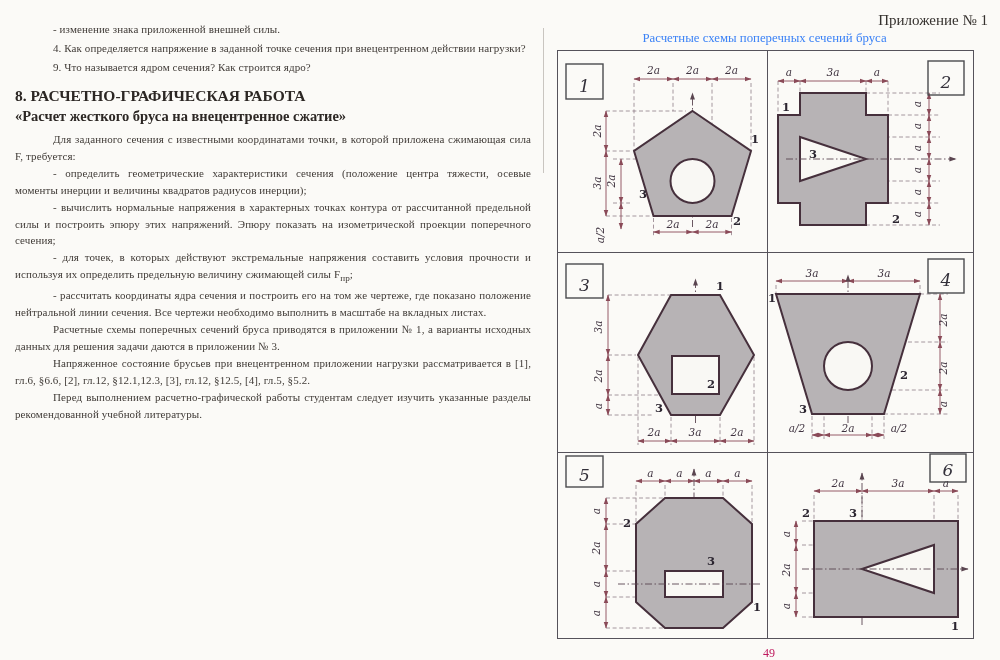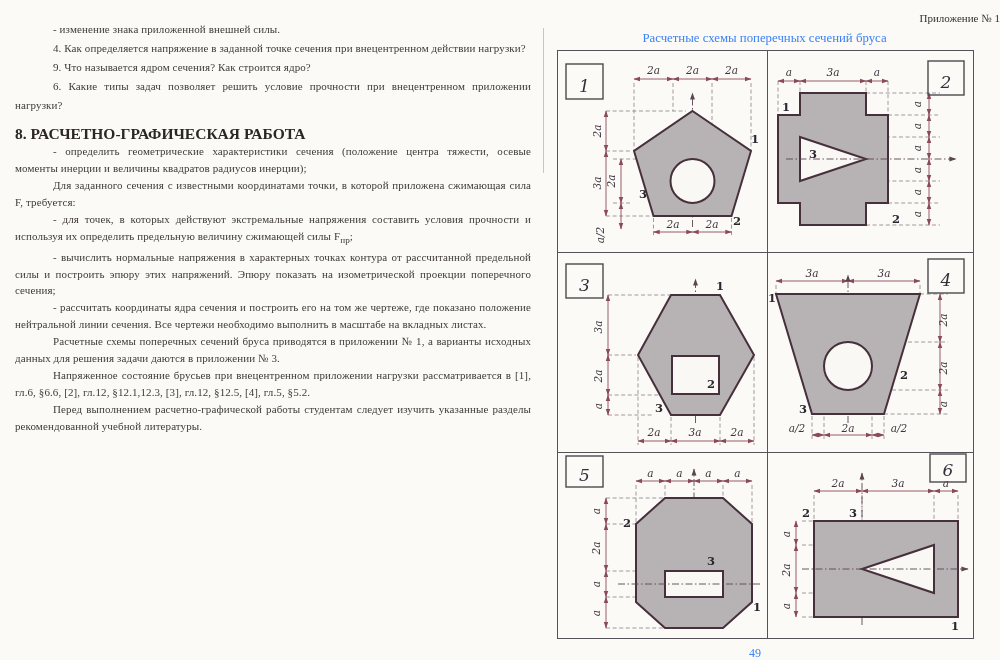--- a/index.html
+++ b/index.html
@@ -7,60 +7,60 @@
        font-family:"Liberation Serif", serif;color:#403b37;}
   .left-page{position:absolute;left:15px;top:20px;width:516px;}
   .para{margin:0;text-align:justify;text-indent:38px;font-size:11px;line-height:16.9px;
         letter-spacing:0.1px;}
   .para.qs{line-height:19px;}
   .h1,.h2{margin:0;text-align:left;font-weight:bold;color:#2c2724;}
   .h1{font-size:15.5px;margin-top:10px;}
   .h2{font-size:14.5px;margin-top:3px;margin-bottom:6px;}
   .page-split{position:absolute;left:543px;top:28px;width:1px;height:145px;background:#c9c5c0;}
   .right-page{position:absolute;left:545px;top:0;width:455px;height:660px;}
-  .annot{position:absolute;top:12px;right:0;font-size:11px;color:#35312e;}
+  .annot{position:absolute;top:12px;right:12px;font-size:15px;color:#35312e;}
   .tbl-title{position:absolute;top:31px;left:12px;width:415px;text-align:center;
              font-size:12.8px;color:#3b82f6;}
   .tbl{position:absolute;left:12px;top:50px;width:415px;height:587px;
        border:1.4px solid #55525a;display:grid;grid-template-columns:210px 205px;
        grid-template-rows:202px 200px 185px;text-align:right;}
   .cell{position:relative;}
   .cell.br{border-right:1.2px solid #55525a;}
   .cell.bb{border-bottom:1.2px solid #55525a;}
   svg{display:block;}
   svg text{font-family:"DejaVu Serif", serif;}
   .dimlbl{font-size:10.5px;font-style:italic;fill:#3f3340;}
   .ptlbl{font-size:11.5px;font-weight:bold;fill:#2b2530;}
   .numlbl{font-size:17px;font-style:italic;fill:#33303a;}
-  .pagenum{position:absolute;left:204px;top:646px;font-size:12px;color:#3b82f6;}
+  .pagenum{position:absolute;left:218px;top:646px;font-size:12px;color:#be185d;}
 </style>
 </head>
 <body>
 
 <svg width="0" height="0" style="position:absolute">
   <defs>
     <marker id="ar" viewBox="0 0 10 10" refX="9.2" refY="5" markerWidth="7.5" markerHeight="7.5" orient="auto-start-reverse">
       <path d="M0,1.6 L10,5 L0,8.4 Z" fill="#8a4a58"></path>
     </marker>
     <marker id="arx" viewBox="0 0 10 10" refX="9.2" refY="5" markerWidth="8" markerHeight="8" orient="auto-start-reverse">
       <path d="M0,1.6 L10,5 L0,8.4 Z" fill="#5a4550"></path>
     </marker>
   </defs>
 </svg>
 
 <div class="left-page">
   <p class="para qs">- изменение знака приложенной внешней силы.</p>
   <p class="para qs">4. Как определяется  напряжение в заданной точке сечения при внецентренном действии нагрузки?</p>
   <p class="para qs">9. Что называется ядром сечения? Как строится ядро?</p>
-  <p class="para qs">6. Какие типы задач позволяет решить условие прочности при внецентренном приложении нагрузки?</p>
   <h3 class="h1">8. РАСЧЕТНО-ГРАФИЧЕСКАЯ РАБОТА</h3>
+  <h3 class="h2">«Расчет жесткого бруса на внецентренное сжатие»</h3>
+  <p class="para">Для заданного сечения с известными координатами точки, в которой приложена сжимающая сила F, требуется:</p>
   <p class="para">- определить геометрические характеристики сечения (положение центра тяжести, осевые моменты инерции и величины квадратов радиусов инерции);</p>
-  <p class="para">Для заданного сечения с известными координатами точки, в которой приложена сжимающая сила F, требуется:</p>
+  <p class="para">- вычислить нормальные напряжения в характерных точках контура от рассчитанной предельной силы и   построить эпюру этих  напряжений. Эпюру показать на изометрической проекции поперечного сечения;</p>
   <p class="para"><span>- для точек, в которых действуют экстремальные напряжения составить  условия прочности и используя их определить предельную величину сжимающей силы F</span><sub>пр</sub><span>;</span></p>
-  <p class="para">- вычислить нормальные напряжения в характерных точках контура от рассчитанной предельной силы и   построить эпюру этих  напряжений. Эпюру показать на изометрической проекции поперечного сечения;</p>
   <p class="para">- рассчитать координаты ядра сечения и построить его на том же чертеже, где показано положение нейтральной линии сечения. Все чертежи необходимо выполнить в масштабе на вкладных листах.</p>
   <p class="para">Расчетные схемы поперечных сечений бруса приводятся в приложении № 1, а варианты исходных данных для решения задачи даются в приложении № 3.</p>
   <p class="para">Напряженное состояние брусьев при внецентренном приложении нагрузки рассматривается в [1], гл.6, §6.6, [2], гл.12, §12.1,12.3, [3], гл.12, §12.5, [4], гл.5, §5.2.</p>
   <p class="para">Перед выполнением расчетно-графической работы студентам следует изучить указанные разделы рекомендованной учебной литературы.</p>
 </div>
 
 <div class="page-split"></div>
 
 <div class="right-page">
   <div class="annot">Приложение № 1</div>

